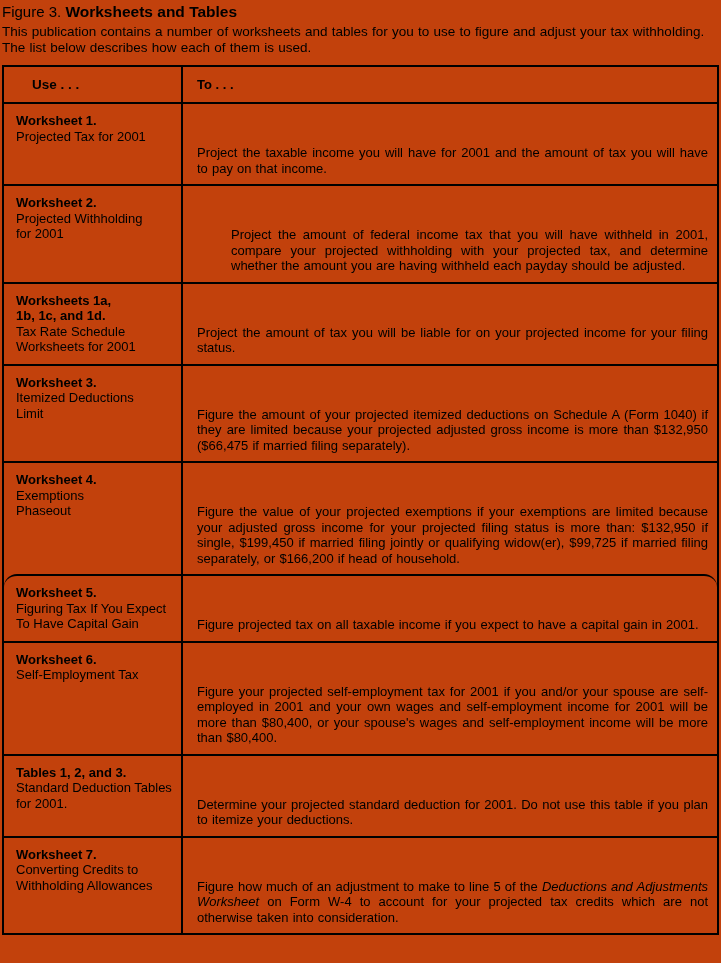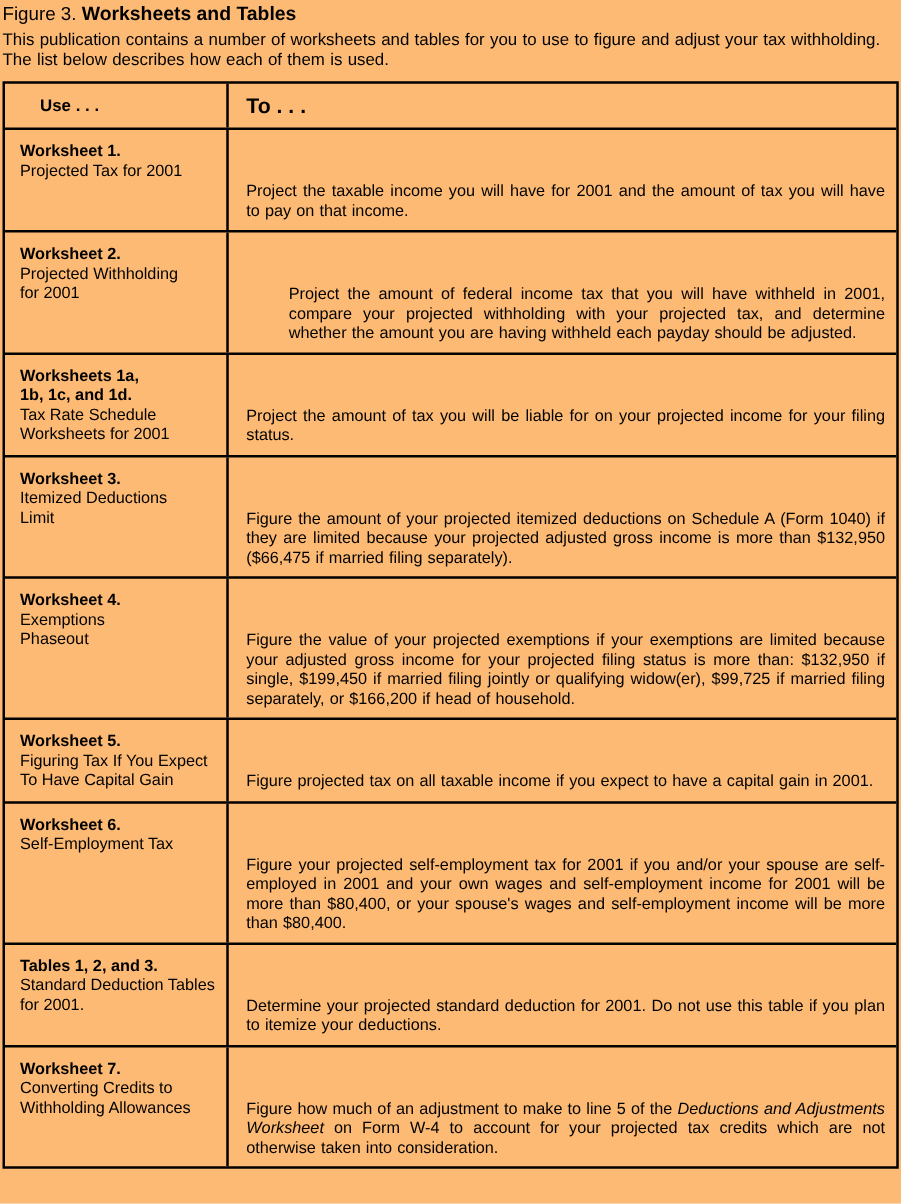--- a/index.html
+++ b/index.html
@@ -6,21 +6,21 @@
     margin: 0;
     padding: 0;
     background: #ffffff;
     color: #000000;
     font-family: "Liberation Sans", "DejaVu Sans", sans-serif;
   }
   .page {
     position: relative;
     width: 721px;
     height: 963px;
-    background: #fdba74;
+    background: #c2410c;
     overflow: hidden;
   }
   .figure-heading {
     padding: 3px 0 0 2px;
     font-size: 15px;
     line-height: 18px;
     white-space: nowrap;
   }
   .figure-heading .fig-title {
     font-weight: bold;
@@ -43,21 +43,21 @@
     box-sizing: border-box;
     border-top: 2px solid #000000;
   }
   .row:first-child { border-top: none; }
   .row:nth-child(1)  { min-height: 35px; }
   .row:nth-child(2)  { min-height: 50px; }
   .row:nth-child(3)  { min-height: 62px; gap: 34px; }
   .row:nth-child(4)  { min-height: 63px; }
   .row:nth-child(5)  { min-height: 68px; }
   .row:nth-child(6)  { min-height: 80px; }
-  .row:nth-child(7)  { min-height: 62px; }
+  .row:nth-child(7)  { min-height: 62px; border-radius: 13px; }
   .row:nth-child(8)  { min-height: 76px; }
   .row:nth-child(9)  { min-height: 62px; }
   .row:nth-child(10) { min-height: 68px; }
   .cell {
     box-sizing: border-box;
     font-size: 13px;
     line-height: 15.5px;
   }
   .use-cell {
     width: 179px;
@@ -74,21 +74,21 @@
     padding-top: 0; padding-bottom: 0;
     padding-left: 28px;
     font-weight: bold;
     font-size: 13.5px;
     display: flex; align-items: center;
     min-height: 35px;
   }
   .header-row .to-cell {
     padding-top: 0; padding-bottom: 0;
     font-weight: bold;
-    font-size: 17px;
+    font-size: 13px;
     display: flex; align-items: center;
     min-height: 35px;
   }
   .use-title {
     font-weight: bold;
     white-space: pre-line;
   }
   .use-sub {
     white-space: pre-line;
   }

